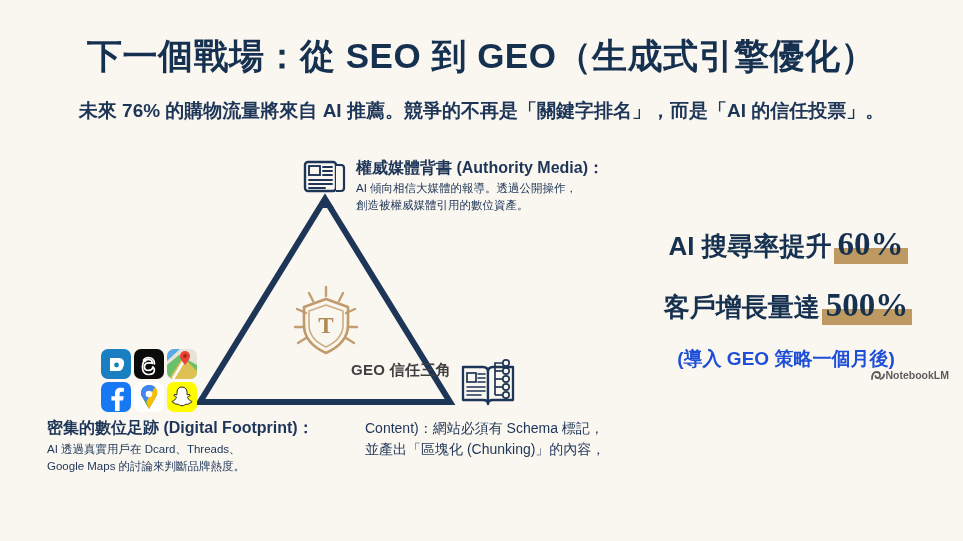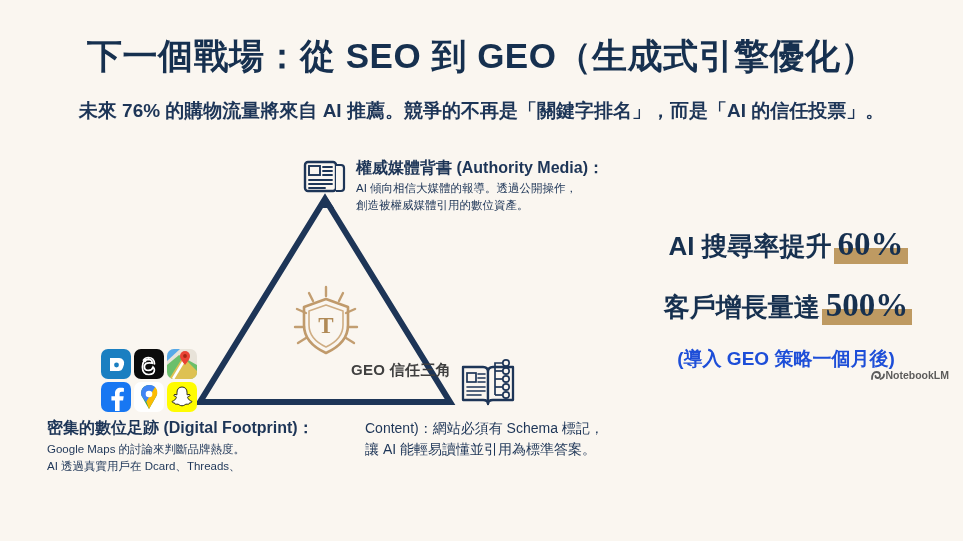--- a/index.html
+++ b/index.html
@@ -195,22 +195,22 @@
 
     <div class="app-ico" style="background:#fffc00;">
       <svg width="30" height="30" viewBox="0 0 30 30">
         <path d="M15 5c3.1 0 5 2.2 5 5.2 0 1 0 2 .1 2.6.5.2 1.3-.4 1.9-.4.5 0 1.1.3 1.1.9 0 .8-1.4 1-2.2 1.4-.5.3-.3.7-.1 1.2.6 1.4 2 2.9 3.7 3.3.4.1.5.4.4.7-.3.8-2 1.1-2.7 1.2-.2.3-.2 1.2-.7 1.2-.7 0-1.5-.3-2.5-.1-1 .2-1.9 1.6-4 1.6s-3-1.4-4-1.6c-1-.2-1.8.1-2.5.1-.5 0-.5-.9-.7-1.2-.7-.1-2.4-.4-2.7-1.2-.1-.3 0-.6.4-.7 1.7-.4 3.1-1.9 3.7-3.3.2-.5.4-.9-.1-1.2-.8-.4-2.2-.6-2.2-1.4 0-.6.6-.9 1.1-.9.6 0 1.4.6 1.9.4.1-.6.1-1.6.1-2.6C10 7.2 11.9 5 15 5z" fill="#fff" stroke="#111" stroke-width="0.9"></path>
       </svg>
     </div>
   </div>
 
   <div class="node-bl">
     <div class="hd">密集的數位足跡 (Digital Footprint)：</div>
+    <div class="txt">AI 透過真實用戶在 Dcard、Threads、</div>
     <div class="txt">Google Maps 的討論來判斷品牌熱度。</div>
-    <div class="txt">AI 透過真實用戶在 Dcard、Threads、</div>
   </div>
 
   <svg class="book-icon" viewBox="0 0 58 54">
     <path d="M4 10 h20 q5 0 5 5 v32 q0 -4 -5 -4 H4 z" fill="#faf6f0" stroke="#1d3557" stroke-width="2.3" stroke-linejoin="round"></path>
     <path d="M54 10 H34 q-5 0 -5 5 v32 q0 -4 5 -4 h20 z" fill="#faf6f0" stroke="#1d3557" stroke-width="2.3" stroke-linejoin="round"></path>
     <rect x="8" y="16" width="9" height="9" fill="none" stroke="#1d3557" stroke-width="1.7"></rect>
     <g stroke="#1d3557" stroke-width="1.6" stroke-linecap="round">
       <line x1="19" y1="17" x2="26" y2="17"></line>
       <line x1="19" y1="21" x2="26" y2="21"></line>
       <line x1="19" y1="25" x2="26" y2="25"></line>
@@ -228,21 +228,21 @@
       <circle cx="47" cy="14" r="3.2"></circle>
       <circle cx="47" cy="22" r="3.2"></circle>
       <circle cx="47" cy="30" r="3.2"></circle>
       <circle cx="47" cy="38" r="3.2"></circle>
       <path d="M36 8 v-2 h8"></path>
     </g>
   </svg>
 
   <div class="node-br">
     <div class="line">Content)：網站必須有 Schema 標記，</div>
-    <div class="line">讓 AI 能輕易讀懂並引用為標準答案。</div>
+    <div class="line">並產出「區塊化 (Chunking)」的內容，</div>
   </div>
 
   <div class="stats">
     <div class="stat-row r1">
       <span>AI 搜尋率提升</span>
       <span class="hl">
         <span class="bar"></span>
         <span class="num">60%</span>
       </span>
     </div>

